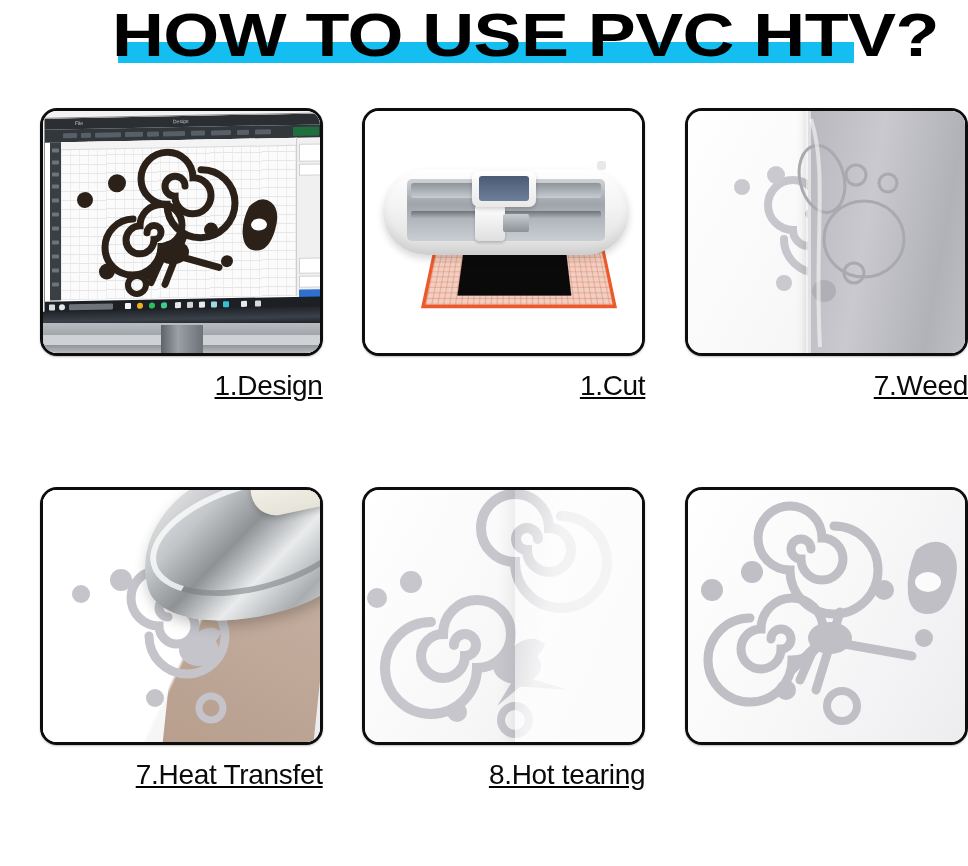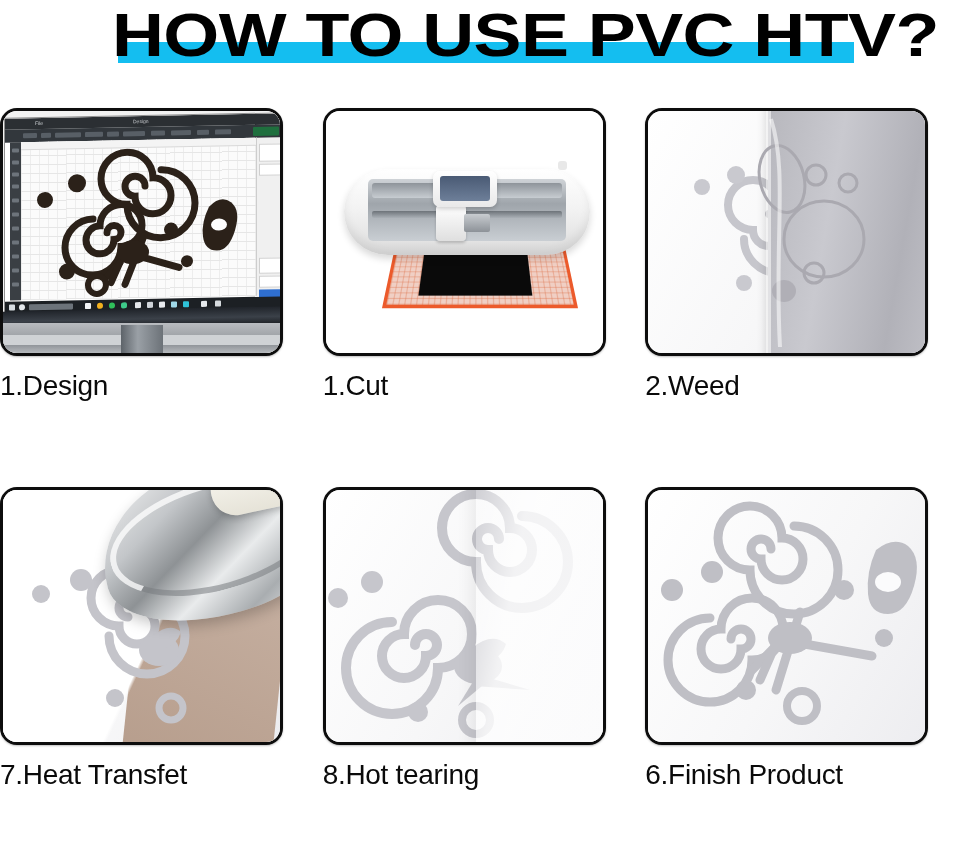--- a/index.html
+++ b/index.html
@@ -36,21 +36,21 @@
 
   
   #steps-grid{
     position:absolute;left:0;top:108px;width:968px;height:758px;
     display:grid;
     grid-template-columns:1fr 1fr 1fr;
     grid-template-rows:1fr 1fr;
   }
   .step-cell{
     position:relative;
-    display:flex;flex-direction:column;align-items:flex-start;
+    display:flex;flex-direction:column;align-items:flex-end;text-decoration:underline;
   }
   .photo{
     position:relative;
     width:283px;height:248px;
     border:3px solid #0d0d0d;
     border-radius:17px;
     background:#fdfdfd;
     overflow:hidden;
     box-sizing:border-box;
     box-shadow:0 1px 2px rgba(0,0,0,.25);
@@ -338,21 +338,21 @@
             <ellipse cx="176" cy="128" rx="40" ry="38"></ellipse>
             <ellipse cx="134" cy="68" rx="22" ry="34" transform="rotate(-14 134 68)"></ellipse>
           </g>
           <g fill="#b0afb6">
             <ellipse cx="136" cy="180" rx="12" ry="11"></ellipse>
           </g>
           <path d="M123 8 C140 60 126 130 132 236" fill="none" stroke="rgba(255,255,255,.55)" stroke-width="4"></path>
         </svg>
       </div>
     </div>
-    <div class="caption">2.Weed</div>
+    <div class="caption">7.Weed</div>
   </div>
 
   <div class="step-cell row2">
     <div class="photo">
       <div class="fabric">
         <div class="table-bg"></div>
         <div style="position:absolute;inset:0;background:linear-gradient(115deg,#ffffff 0 55%,rgba(255,255,255,0) 56%);"></div>
         <svg class="art" viewBox="0 0 277 252">
           <g fill="none" stroke="#c4c4ca" stroke-width="9" stroke-linecap="round">
             <path d="M106 146 a38 38 0 1 0 38 -38 a28 28 0 1 0 -28 28 a18 18 0 1 0 18 -18 a9 9 0 1 0 -9 9"></path>
@@ -421,16 +421,15 @@
             <circle cx="196" cy="100" r="10"></circle>
             <circle cx="236" cy="148" r="9"></circle>
             <circle cx="98" cy="200" r="10"></circle>
             <path d="M228 60 q18 -14 32 -4 q14 12 6 40 q-8 28 -26 28 q-18 0 -20 -20 q-2 -22 8 -44 z"></path>
           </g>
           <ellipse cx="240" cy="92" rx="13" ry="10" fill="#fbfbfc"></ellipse>
           <circle cx="154" cy="216" r="15" fill="none" stroke="#bfbfc5" stroke-width="8"></circle>
         </svg>
       </div>
     </div>
-    <div class="caption">6.Finish Product</div>
   </div>
 
 </div>
 
 </body></html>

